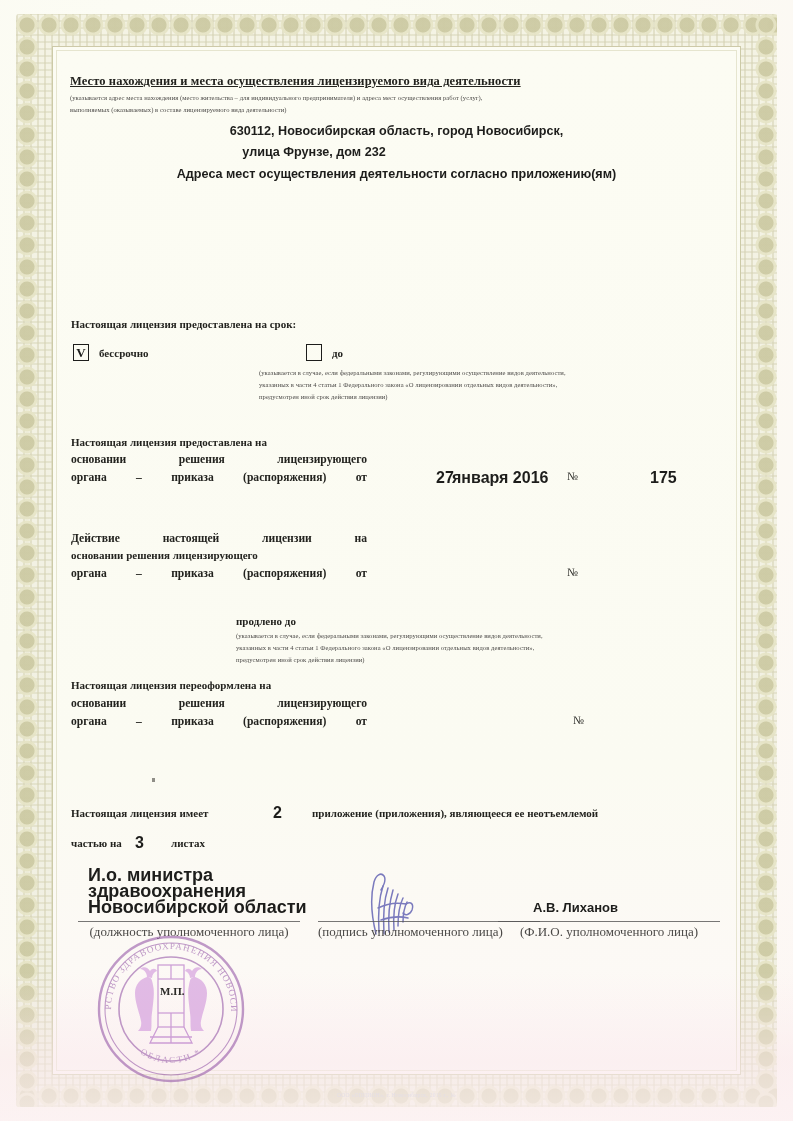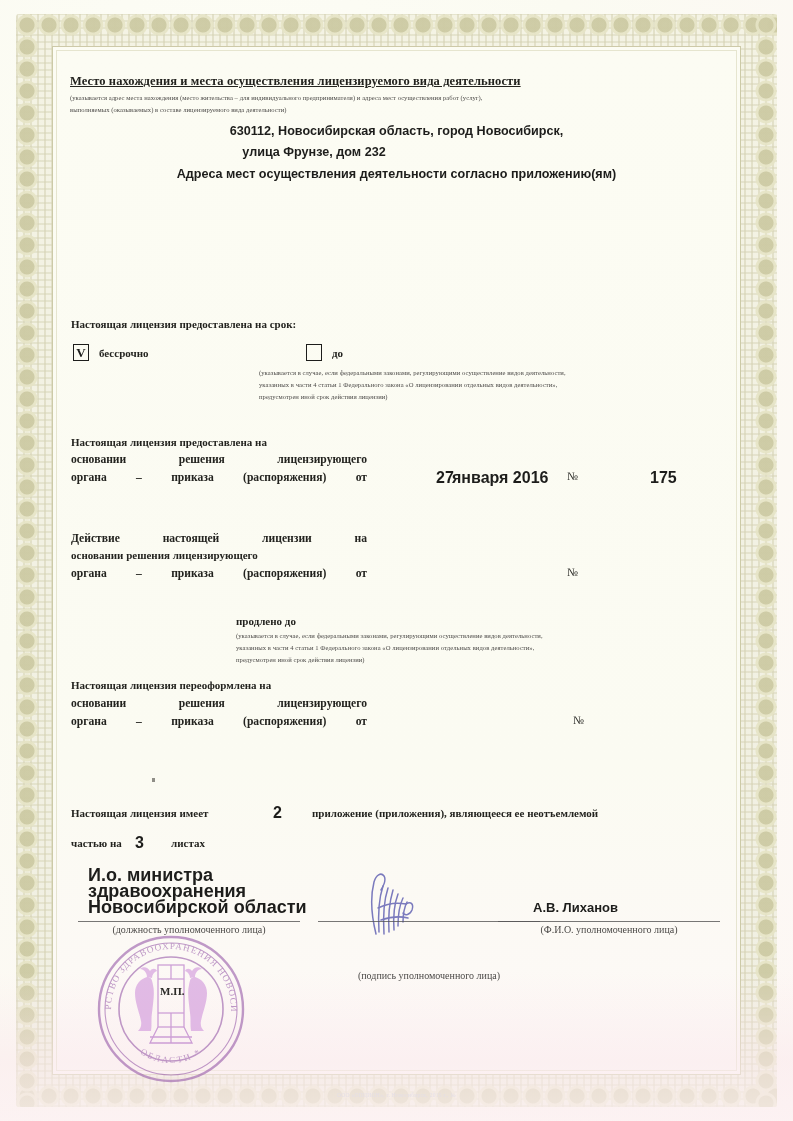--- a/index.html
+++ b/index.html
@@ -110,21 +110,21 @@
     font-family:"Liberation Sans", sans-serif;
     font-size:13px;font-weight:700;color:#1d1d1b;
   }
   .sig-post{
     font-family:"Liberation Sans", sans-serif;
     font-size:18px;font-weight:700;color:#1d1d1b;
     line-height:15.5px;
   }
   .cap{
     font-family:"Liberation Serif", serif;
-    font-size:10px;color:#4a4846;
+    font-size:13px;color:#4a4846;
   }
   .rule{position:absolute;height:1px;background:#555;opacity:.8;}
 
   
   .cbox{
     position:absolute;width:16px;height:17px;
     border:1.6px solid #1d1d1b;background:transparent;
     box-sizing:border-box;
   }
   .cbox-v{
@@ -257,21 +257,21 @@
       </g>
     </svg>
 
     <div class="t sig-name" style="left:533px;top:900px;">А.В. Лиханов</div>
 
     <div class="rule" style="left:78px;top:921px;width:222px;"></div>
     <div class="rule" style="left:318px;top:921px;width:222px;"></div>
     <div class="rule" style="left:498px;top:921px;width:222px;"></div>
 
     <div class="t cap" style="left:78px;top:924px;width:222px;text-align:center;">(должность уполномоченного лица)</div>
-    <div class="t cap" style="left:318px;top:924px;width:222px;text-align:center;margin-top:46px;">(подпись уполномоченного лица)</div>
+    <div class="t cap" style="left:318px;top:924px;width:222px;">(подпись уполномоченного лица)</div>
     <div class="t cap" style="left:498px;top:924px;width:222px;text-align:center;">(Ф.И.О. уполномоченного лица)</div>
 
     <svg class="stamp" viewBox="0 0 152 152">
       <defs>
         <path id="sealArcTop" d="M 16,76 A 60,60 0 0 1 136,76"></path>
         <path id="sealArcBot" d="M 22,76 A 54,54 0 0 0 130,76"></path>
       </defs>
       <circle cx="76" cy="76" r="72" fill="none" stroke="#9a5fab" stroke-width="2.4"></circle>
       <circle cx="76" cy="76" r="66" fill="none" stroke="#9a5fab" stroke-width="1.1"></circle>
       <circle cx="76" cy="76" r="52" fill="none" stroke="#9a5fab" stroke-width="1.6"></circle>

